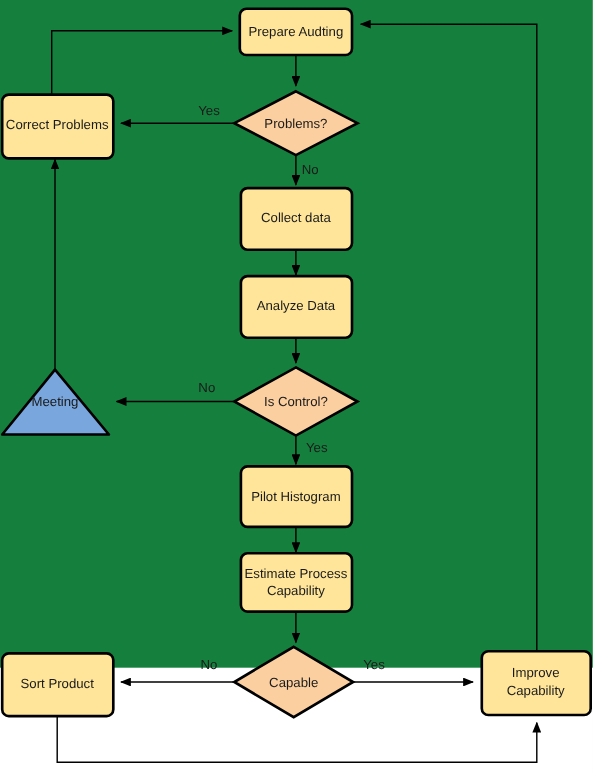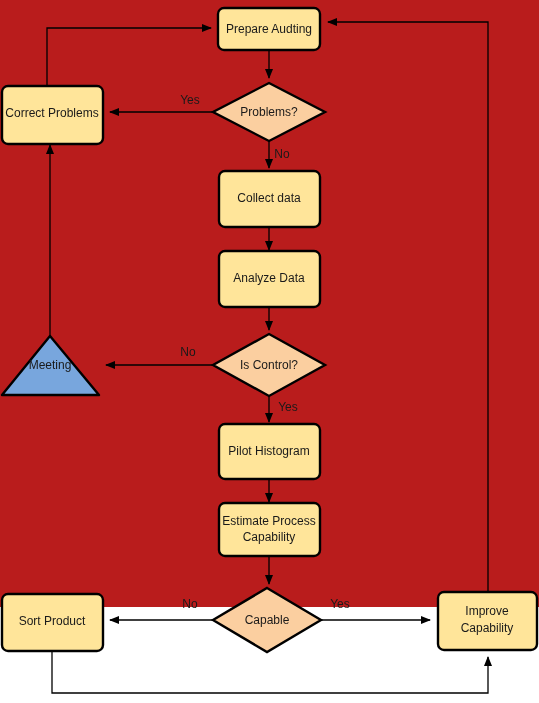--- a/index.html
+++ b/index.html
@@ -10,21 +10,21 @@
   body {
     width: 539px;
     height: 703px;
     font-family: "Liberation Sans", sans-serif;
     overflow: hidden;
   }
   #flowchart-root {
     position: relative;
     width: 539px;
     height: 607px;
-    background: #b91c1c;
+    background: #15803d;
   }
   #flow-svg {
     position: absolute;
     left: 0;
     top: 0;
     width: 539px;
     height: 703px;
   }
   .node-label {
     font-family: "Liberation Sans", sans-serif;

